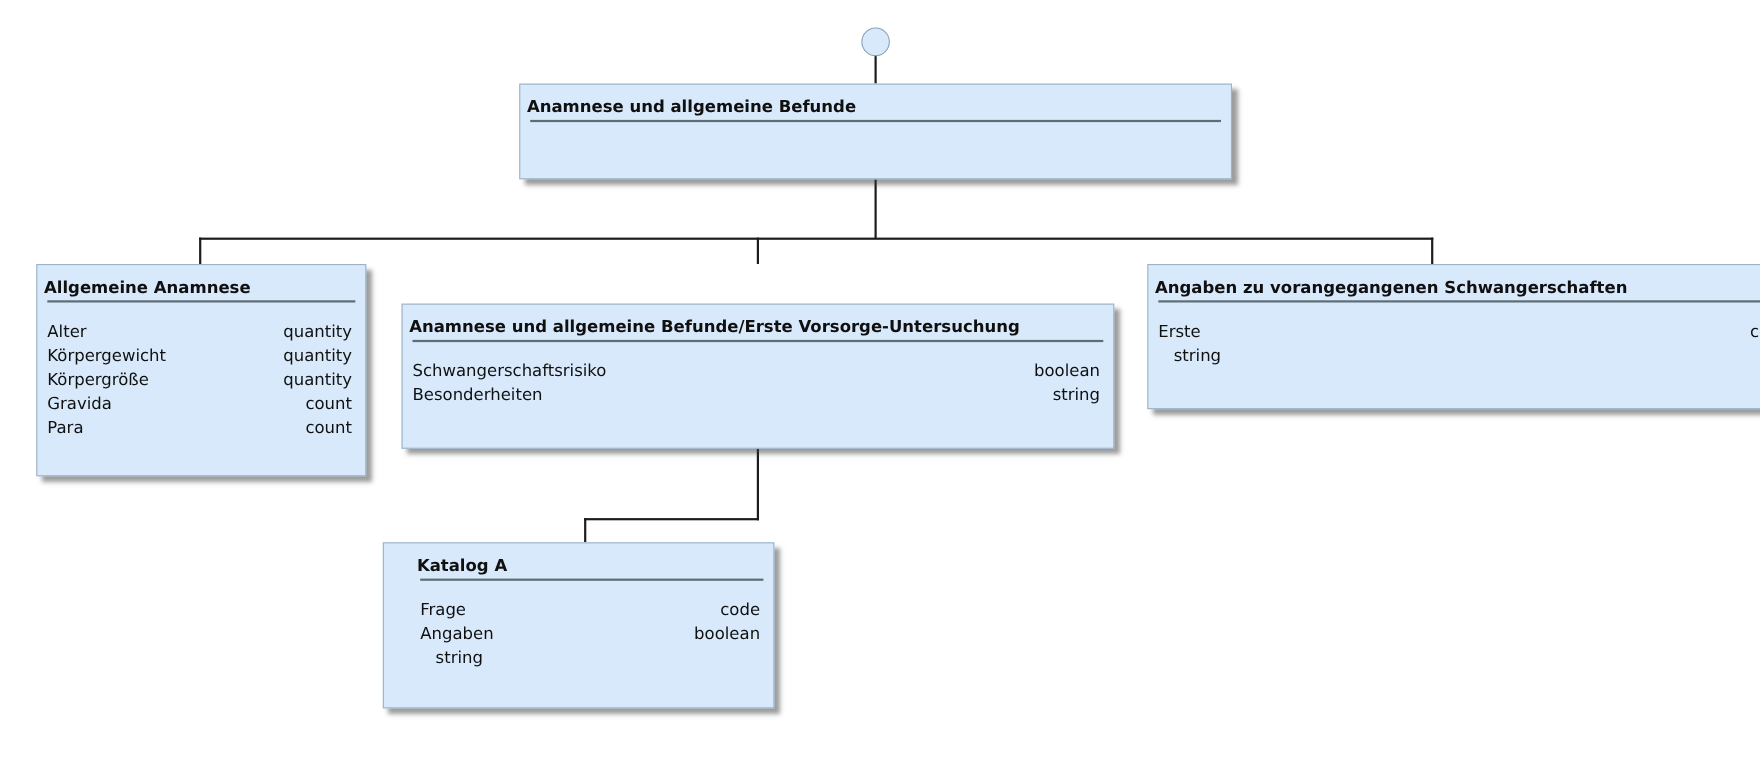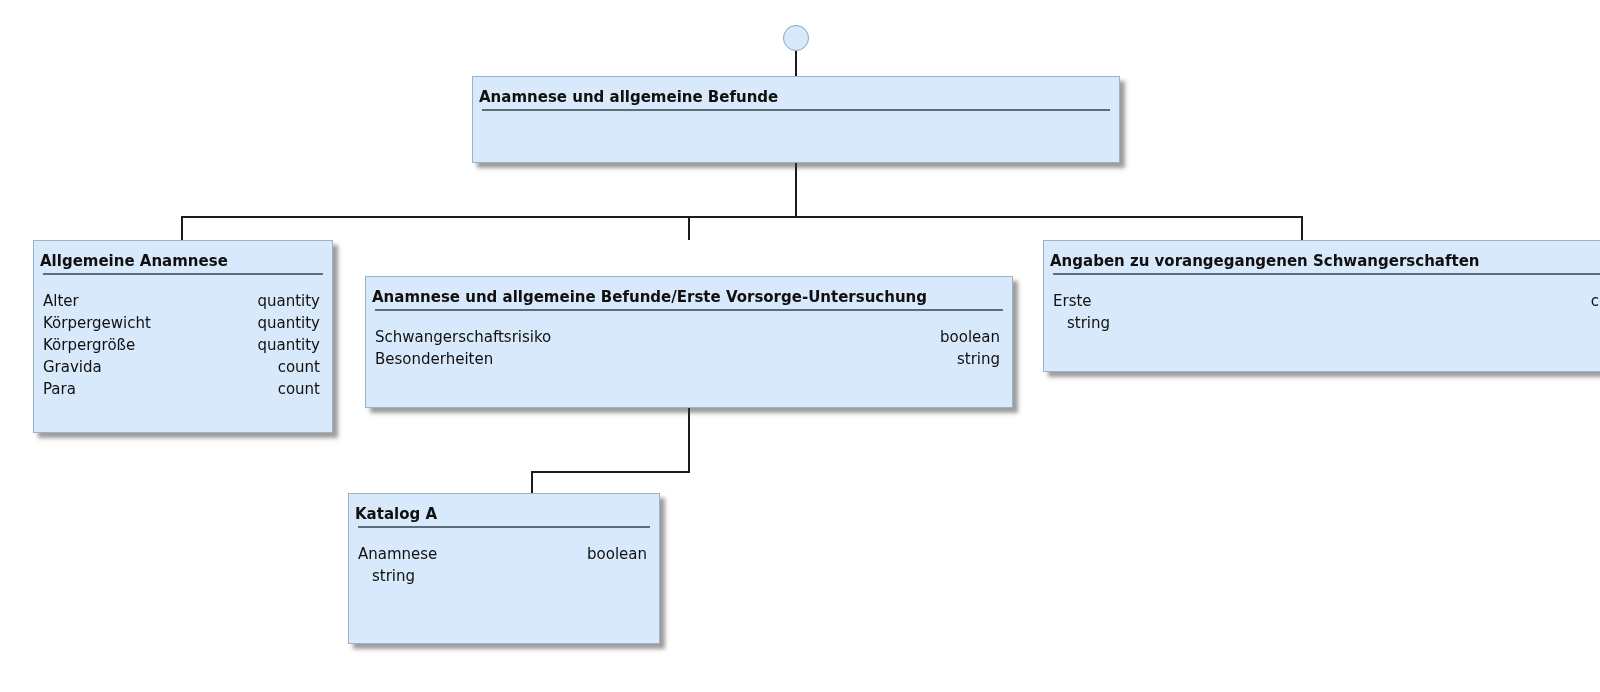--- a/index.html
+++ b/index.html
@@ -65,21 +65,21 @@
     line-height: 22px;
     white-space: nowrap;
   }
   .attr-name { text-align: center; }
   .attr-type { text-align: center; padding-left: 14px; }
 
   .box-root    { left: 472px;  top: 76px;  width: 648px; height: 87px;  }
   .box-left    { left: 33px;   top: 240px; width: 300px; height: 193px; }
   .box-middle  { left: 365px;  top: 240px; width: 648px; height: 132px; margin-top: 36px; }
   .box-right   { left: 1043px; top: 240px; width: 597px; height: 132px; }
-  .box-katalog { left: 348px;  top: 493px; width: 312px; height: 151px; }
+  .box-katalog { left: 348px;  top: 493px; width: 356px; height: 151px; padding-left: 24px; }
 
   
   .stem-anchor   { left: 795px;  top: 51px;  width: 2px;    height: 25px;  }
   .stem-root     { left: 795px;  top: 163px; width: 2px;    height: 54px;  }
   .rail          { left: 181px;  top: 216px; width: 1122px; height: 2px;   }
   .drop-left     { left: 181px;  top: 216px; width: 2px;    height: 24px;  }
   .drop-middle   { left: 688px;  top: 216px; width: 2px;    height: 24px;  }
   .drop-right    { left: 1301px; top: 216px; width: 2px;    height: 24px;  }
   .katalog-stem  { left: 688px;  top: 371px; width: 2px;    height: 102px; }
   .katalog-elbow { left: 531px;  top: 471px; width: 159px;  height: 2px;   }
@@ -162,21 +162,25 @@
           <span class="attr-type">string</span>
         </div>
       </div>
   </div>
 
   <div class="node box-katalog">
     <div class="box-title">Katalog A</div>
     <div class="box-sep"></div>
     <div class="box-attrs">
         <div class="attr-row">
-          <span class="attr-name">Anamnese</span>
+          <span class="attr-name">Frage</span>
+          <span class="attr-type">code</span>
+        </div>
+        <div class="attr-row">
+          <span class="attr-name">Angaben</span>
           <span class="attr-type">boolean</span>
         </div>
         <div class="attr-row">
           <span class="attr-type">string</span>
         </div>
       </div>
   </div>
 
 </div>
 

